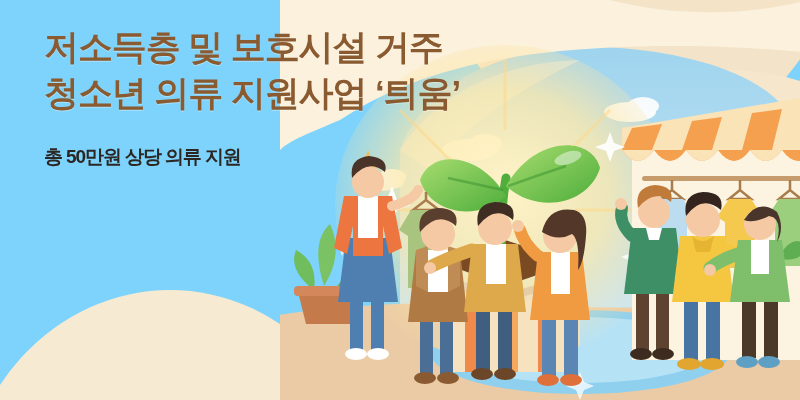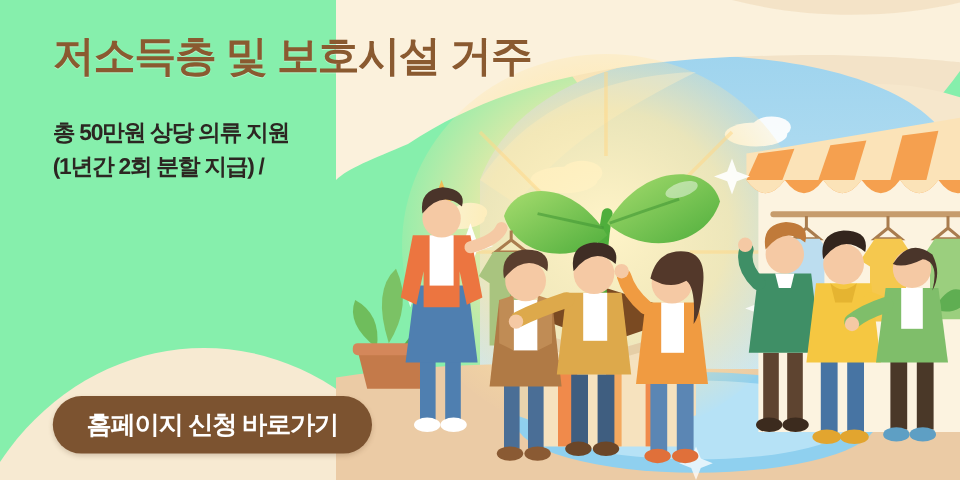--- a/index.html
+++ b/index.html
@@ -4,21 +4,21 @@
 <title>banner</title>
 <style>
   html,body{margin:0;padding:0;}
   body{
     width:800px;height:400px;overflow:hidden;
     font-family:"Liberation Sans","DejaVu Sans",sans-serif;
     background:#FBF1DC;
   }
   #banner{
     position:relative;width:800px;height:400px;overflow:hidden;
-    background:#86efac;
+    background:#7dd3fc;
   }
 
   
   .bg-blob-top{
     position:absolute;right:-60px;top:-150px;width:430px;height:300px;
     background:#F3E3C8;border-radius:0 0 60% 55%/0 0 100% 100%;
     transform:rotate(-6deg);
   }
   .bg-blob-right{
     position:absolute;right:-120px;top:70px;width:420px;height:400px;
@@ -299,22 +299,21 @@
         <ellipse cx="467" cy="362" rx="11" ry="6" fill="#5E9FC4"></ellipse>
         <ellipse cx="489" cy="362" rx="11" ry="6" fill="#5E9FC4"></ellipse>
       </g>
     </g>
   </svg>
   </div>
 
   <div class="copy">
     <h1 class="headline">
       <span class="ln">저소득층 및 보호시설 거주</span>
+      <span class="ln">청소년 의류 지원사업 ‘틔움’</span>
     </h1>
     <p class="subcopy">
       <span class="ln">총 50만원 상당 의류 지원</span>
-      <span class="ln">(1년간 2회 분할 지급) /</span>
     </p>
   </div>
 
-  <button class="cta">홈페이지 신청 바로가기</button>
 
 </div>
 
 </body></html>

